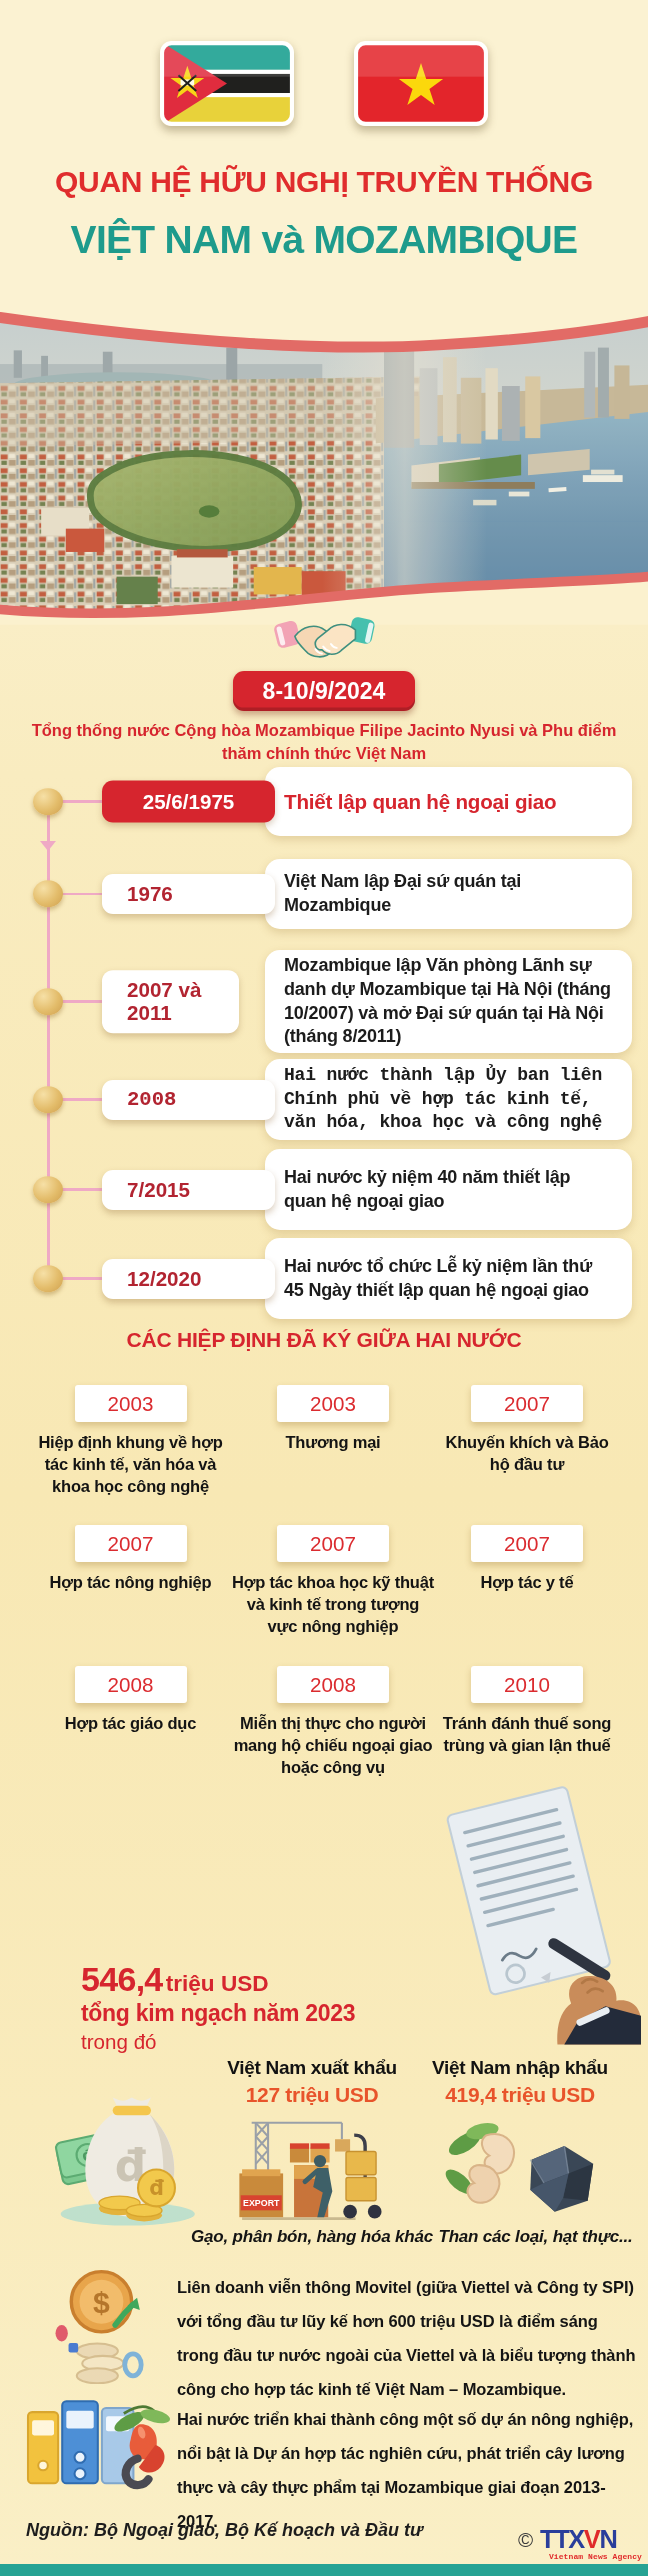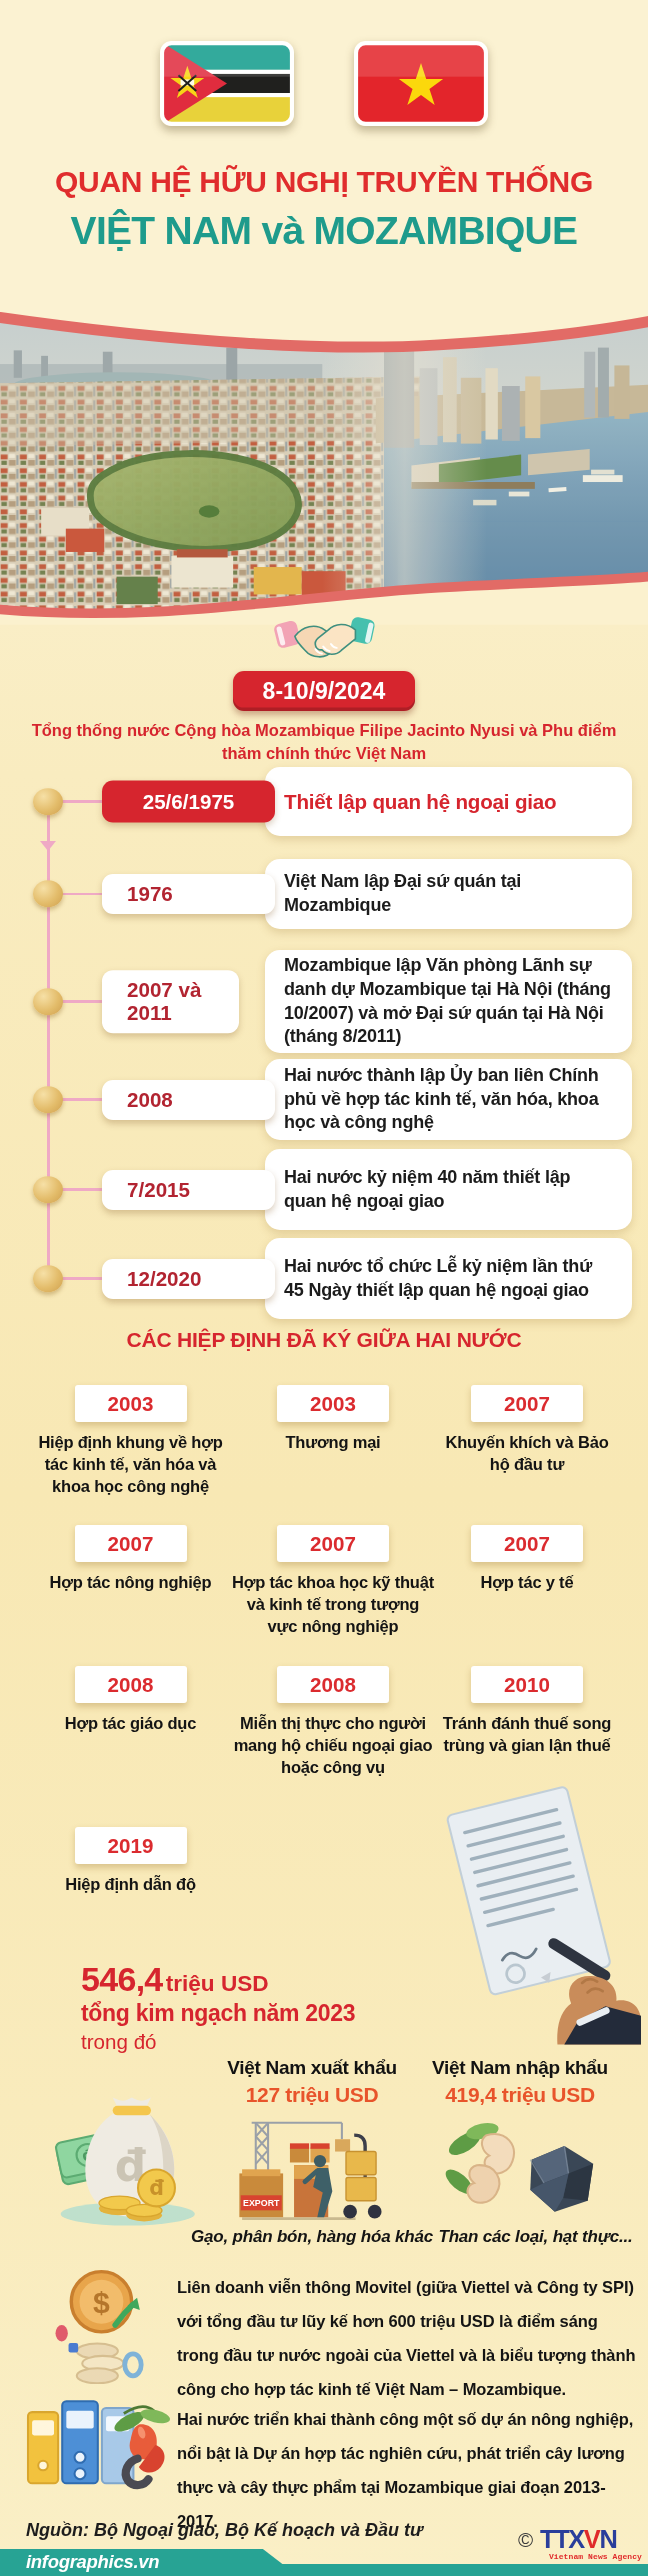--- a/index.html
+++ b/index.html
@@ -6,21 +6,21 @@
   .page{position:relative;width:648px;height:2576px;margin:0 auto;overflow:hidden;
         font-family:"Liberation Sans","DejaVu Sans",sans-serif;
         background:linear-gradient(180deg,#FBF2D2 0%,#FBF2D2 13%,#F9ECC0 30%,#F8E8B4 58%,#F9EBBC 82%,#FAEFC6 100%);}
   .abs{position:absolute;}
   .center{left:0;right:0;text-align:center;}
 
   
   .flags{top:41px;display:flex;justify-content:center;gap:60px;width:100%;}
   .flag{width:134px;height:85px;border-radius:11px;box-shadow:0 4.1px 8.2px rgba(90,70,30,.35);}
   .title-red{top:165px;font-size:30px;font-weight:bold;letter-spacing:-0.3px;color:#E02D2D;}
-  .title-teal{top:209px;font-size:39px;font-weight:bold;letter-spacing:-0.7px;color:#1E9B8C;}
+  .title-teal{top:218px;font-size:39px;font-weight:bold;letter-spacing:-0.7px;color:#1E9B8C;}
 
   
   .photo-band{top:302px;left:0;width:648px;height:323px;}
 
   
   .handshake{top:602px;left:273px;width:103px;height:66px;}
   .date-badge{top:671px;left:233px;width:182px;height:40px;background:#D6252E;border-radius:11px;
               box-shadow:0 3.4px 6.9px rgba(120,40,20,.35), inset 0 -3.4px 0 rgba(0,0,0,.18);
               color:#fff;font-size:23px;font-weight:bold;text-align:center;line-height:40px;}
   .visit-desc{top:719px;font-size:16.5px;font-weight:bold;color:#D6252E;line-height:1.38;white-space:pre-line;}
@@ -40,21 +40,21 @@
   .tl-card{position:absolute;left:240px;right:0;top:0;bottom:0;background:#fff;border-radius:15px;
            box-shadow:0 3.4px 8.2px rgba(150,110,40,.22);display:flex;align-items:center;
            padding:0 19px;font-size:18px;font-weight:600;color:#1c1c1c;line-height:1.32;letter-spacing:-0.2px;}
   .tl-card.hl{color:#D6252E;font-size:20.6px;font-weight:bold;}
 
   
   .agr-title{top:1328px;font-size:21px;font-weight:bold;color:#D6252E;letter-spacing:-0.2px;}
   .agr-row{left:31px;width:587px;display:grid;grid-template-columns:199px 206px 182px;justify-items:center;}
   .agr{width:100%;text-align:center;}
   .agr-badge{width:112px;height:37px;margin:0 auto;background:#fff;border-radius:3px;
-             box-shadow:0 3.4px 6.2px rgba(150,110,40,.30);font-size:20.6px;font-weight:bold;color:#DB2B2F;
+             box-shadow:0 3.4px 6.2px rgba(150,110,40,.30);font-size:20.6px;font-weight:normal;color:#DB2B2F;
              line-height:37px;text-align:center;}
   .agr-label{margin-top:10.3px;font-size:16.5px;font-weight:bold;color:#141414;line-height:1.33;letter-spacing:-0.2px;}
 
   
   .total-line1{top:1960px;left:81px;color:#D6252E;}
   .total-big{font-size:34px;font-weight:800;letter-spacing:-0.7px;}
   .total-unit{font-size:22.6px;font-weight:600;}
   .total-line2{top:2000px;left:81px;font-size:23px;font-weight:bold;color:#D6252E;letter-spacing:-0.3px;}
   .total-line3{top:2030px;left:81px;font-size:20.6px;color:#D6252E;}
   .trade-h{font-size:19px;font-weight:bold;color:#121212;text-align:center;letter-spacing:-0.3px;}
@@ -250,21 +250,21 @@
     <div class="tl-badge">1976</div>
   </div>
   <div class="abs tl-row" style="top:950px;height:103px;">
     <div class="tl-stub"></div>
     <div class="tl-dot"></div>
     <div class="tl-card">
         <span>Mozambique lập Văn phòng Lãnh sự danh dự Mozambique tại Hà Nội (tháng 10/2007) và mở Đại sứ quán tại Hà Nội (tháng 8/2011)</span>
       </div>
     <div class="tl-badge" style="width:137px;">2007 và 2011</div>
   </div>
-  <div class="abs tl-row" style="top:1059px;height:81px;">
+  <div class="abs tl-row" style="top:1059px;height:81px;font-family:Liberation Mono, monospace;">
     <div class="tl-stub"></div>
     <div class="tl-dot"></div>
     <div class="tl-card">
         <span>Hai nước thành lập Ủy ban liên Chính phủ về hợp tác kinh tế, văn hóa, khoa học và công nghệ</span>
       </div>
     <div class="tl-badge">2008</div>
   </div>
   <div class="abs tl-row" style="top:1149px;height:81px;">
     <div class="tl-stub"></div>
     <div class="tl-dot"></div>
@@ -320,24 +320,20 @@
     <div class="agr">
       <div class="agr-badge">2008</div>
       <div class="agr-label">Miễn thị thực cho người mang hộ chiếu ngoại giao hoặc công vụ</div>
     </div>
     <div class="agr">
       <div class="agr-badge">2010</div>
       <div class="agr-label">Tránh đánh thuế song trùng và gian lận thuế</div>
     </div>
   </div>
   <div class="abs agr-row" style="top:1827px;">
-    <div class="agr">
-      <div class="agr-badge">2019</div>
-      <div class="agr-label">Hiệp định dẫn độ</div>
-    </div>
     <div class="agr"></div>
   </div>
 
   <svg class="abs" style="top:1777px;left:441px;width:200px;height:268px;" viewBox="0 0 292 390">
     <g transform="rotate(-14 140 180)">
       <rect x="42" y="28" width="180" height="270" rx="8" fill="#E9EEF2" stroke="#C2CFD8" stroke-width="3"></rect>
       <g stroke="#9FB0BC" stroke-width="5" stroke-linecap="round">
         <line x1="62" y1="58" x2="200" y2="58"></line>
           <line x1="62" y1="78" x2="200" y2="78"></line>
         <line x1="62" y1="98" x2="200" y2="98"></line>
@@ -483,18 +479,15 @@
 
   <div class="abs ttxvn">
     <div class="ttxvn-row">
       <span class="copy">©</span>
       <span class="ttxvn-word"><span class="ttxvn-blue">TTX</span><span class="ttxvn-red">V</span><span class="ttxvn-blue">N</span></span>
     </div>
     <div class="ttxvn-cap">Vietnam News Agency</div>
   </div>
 
   <div class="abs band"></div>
-  <div class="abs site-tab">
-    <span>infographics.vn</span>
-  </div>
 
 </div>
 
 
 </body></html>

